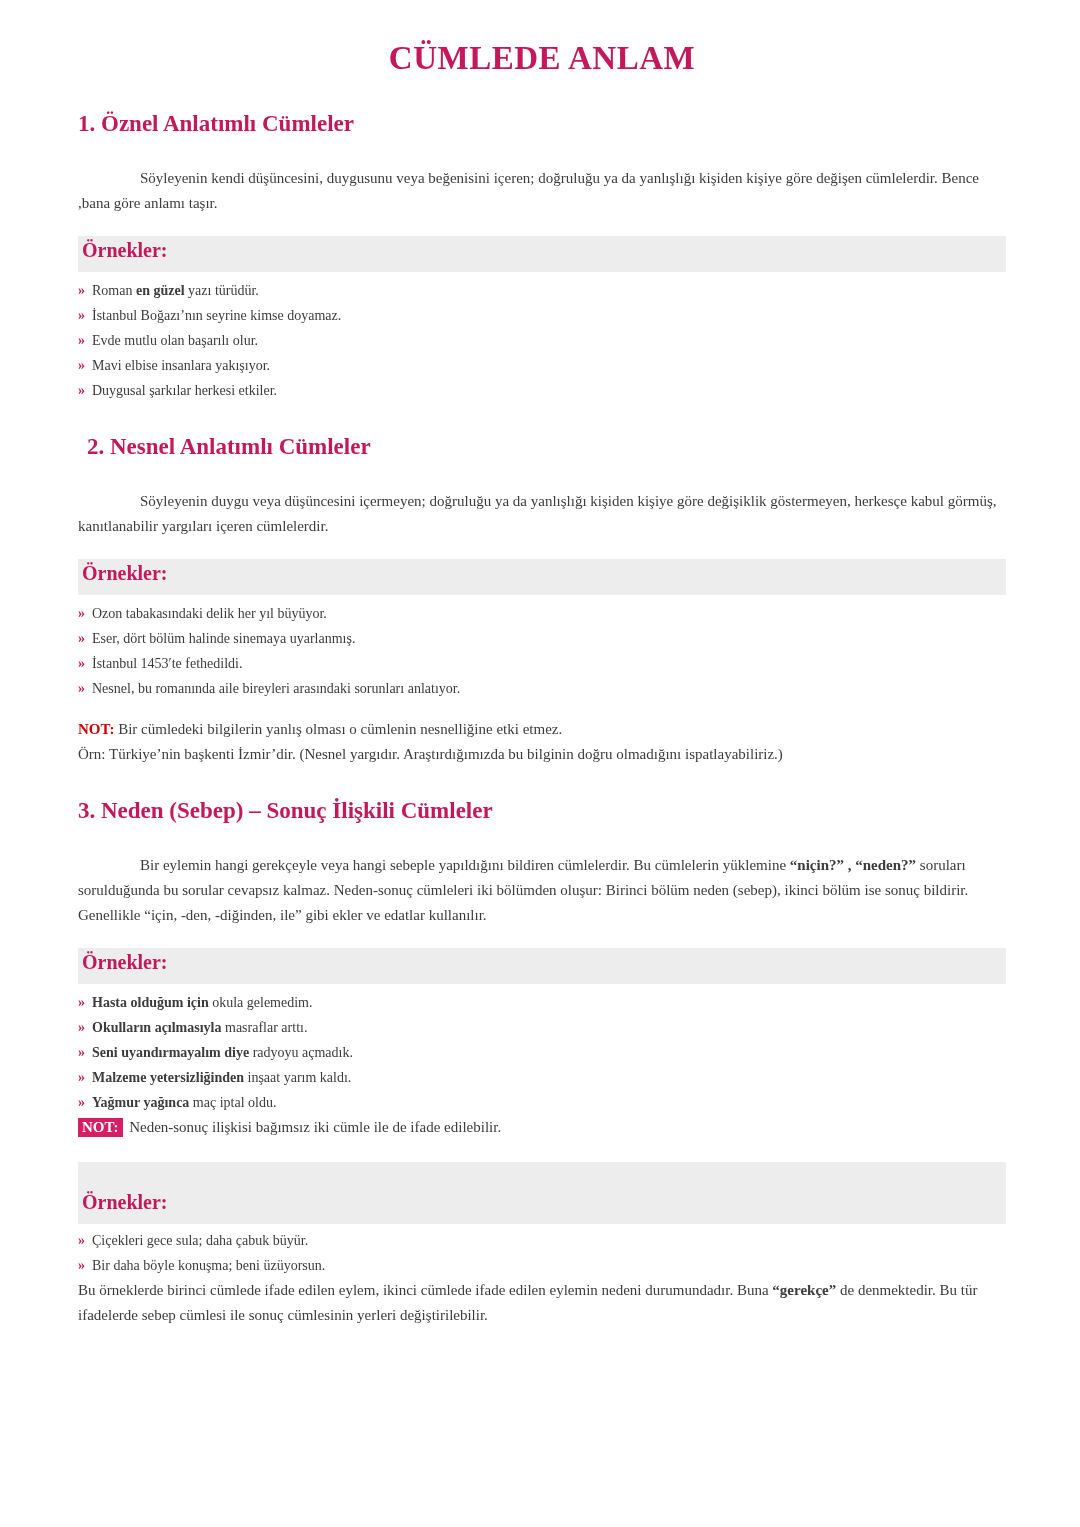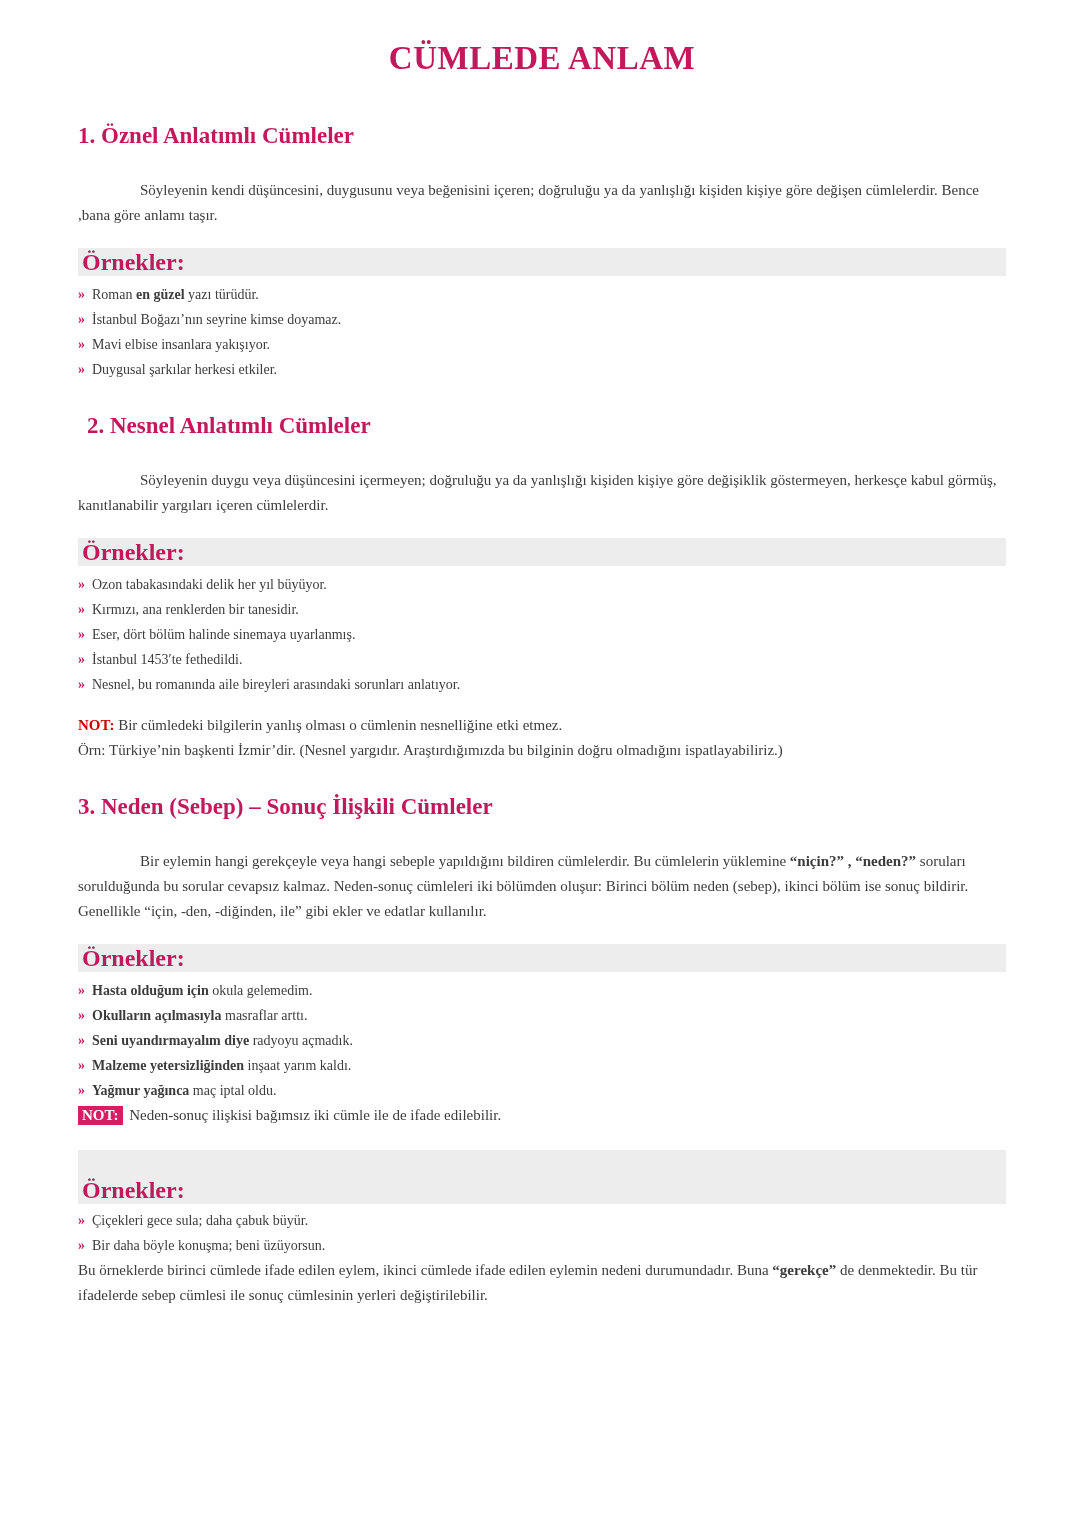--- a/index.html
+++ b/index.html
@@ -13,39 +13,39 @@
   html,body{background:#ffffff;}
   body{
     width:1080px;height:1527px;overflow:hidden;
     font-family:"Liberation Serif","DejaVu Serif",serif;
     color:var(--text);
     padding:40px 74px 0 78px;
   }
   .doc-title{
     text-align:center;
     font-size:33px;font-weight:bold;color:var(--accent);
-    margin-bottom:42px;letter-spacing:0.5px;
+    margin-bottom:30px;letter-spacing:0.5px;
   }
   .section-heading{
     font-size:23px;font-weight:bold;color:var(--accent);
     line-height:34px;margin-bottom:25px;
   }
   .section-heading.indented{padding-left:9px;}
   .section{margin-bottom:27px;}
   .para{
     font-size:15px;line-height:25px;margin-bottom:20px;
   }
   .para.indent{text-indent:62px;}
   .para.no-gap{margin-bottom:0;}
   .para.gap-top{margin-top:16px;}
   .para.gap-top-lg{}
   .examples-label{
     background:var(--bar);
-    color:var(--accent);font-weight:bold;font-size:24px;
-    line-height:24px;padding:2px 8px 2px 4px;
+    color:var(--accent);font-weight:bold;font-size:20px;
+    line-height:24px;padding:2px 8px 10px 4px;
     margin-bottom:6px;
   }
   .examples-label.tall{padding-top:28px;margin-top:22px;margin-bottom:4px;}
   ul.examples{list-style:none;margin-bottom:0;}
   .example-item{font-size:14px;line-height:25px;}
   .bullet{color:var(--accent);font-weight:bold;margin-right:7px;}
   .bold{font-weight:bold;}
   .red{color:var(--red);font-weight:bold;}
   .note-badge{
     background:var(--badge);color:#ffffff;font-weight:bold;
@@ -58,31 +58,31 @@
 <div class="page">
   <h1 class="doc-title">CÜMLEDE ANLAM</h1>
   <main id="sections">
       <section class="section">
         <h2 class="section-heading">1. Öznel Anlatımlı Cümleler</h2>
         <p class="para indent"><span>Söyleyenin kendi düşüncesini, duygusunu veya beğenisini içeren; doğruluğu ya da yanlışlığı kişiden kişiye göre değişen cümlelerdir. Bence ,bana göre anlamı taşır.</span></p>
         <div class="examples-label"><span>Örnekler:</span></div>
         <ul class="examples">
           <li class="example-item"><span class="bullet">»</span><span>Roman </span><span class="bold">en güzel</span><span> yazı türüdür.</span></li>
           <li class="example-item"><span class="bullet">»</span><span>İstanbul Boğazı’nın seyrine kimse doyamaz.</span></li>
+          <li class="example-item"><span class="bullet">»</span><span>Evde mutlu olan başarılı olur.</span></li>
           <li class="example-item"><span class="bullet">»</span><span>Mavi elbise insanlara yakışıyor.</span></li>
           <li class="example-item"><span class="bullet">»</span><span>Duygusal şarkılar herkesi etkiler.</span></li>
         </ul>
       </section>
       <section class="section">
         <h2 class="section-heading indented">2. Nesnel Anlatımlı Cümleler</h2>
         <p class="para indent"><span>Söyleyenin duygu veya düşüncesini içermeyen; doğruluğu ya da yanlışlığı kişiden kişiye göre değişiklik göstermeyen, herkesçe kabul görmüş, kanıtlanabilir yargıları içeren cümlelerdir.</span></p>
         <div class="examples-label"><span>Örnekler:</span></div>
         <ul class="examples">
           <li class="example-item"><span class="bullet">»</span><span>Ozon tabakasındaki delik her yıl büyüyor.</span></li>
-          <li class="example-item"><span class="bullet">»</span><span>Kırmızı, ana renklerden bir tanesidir.</span></li>
           <li class="example-item"><span class="bullet">»</span><span>Eser, dört bölüm halinde sinemaya uyarlanmış.</span></li>
           <li class="example-item"><span class="bullet">»</span><span>İstanbul 1453′te fethedildi.</span></li>
           <li class="example-item"><span class="bullet">»</span><span>Nesnel, bu romanında aile bireyleri arasındaki sorunları anlatıyor.</span></li>
         </ul>
         <p class="para gap-top no-gap"><span class="red">NOT:</span><span> Bir cümledeki bilgilerin yanlış olması o cümlenin nesnelliğine etki etmez.</span></p>
         <p class="para no-gap"><span>Örn: Türkiye’nin başkenti İzmir’dir. (Nesnel yargıdır. Araştırdığımızda bu bilginin doğru olmadığını ispatlayabiliriz.)</span></p>
       </section>
       <section class="section">
         <h2 class="section-heading">3. Neden (Sebep) – Sonuç İlişkili Cümleler</h2>
         <p class="para indent"><span>Bir eylemin hangi gerekçeyle veya hangi sebeple yapıldığını bildiren cümlelerdir. Bu cümlelerin yüklemine </span><span class="bold">“niçin?” , “neden?”</span><span> soruları sorulduğunda bu sorular cevapsız kalmaz. Neden-sonuç cümleleri iki bölümden oluşur: Birinci bölüm neden (sebep), ikinci bölüm ise sonuç bildirir. Genellikle “için, -den, -diğinden, ile” gibi ekler ve edatlar kullanılır.</span></p>

